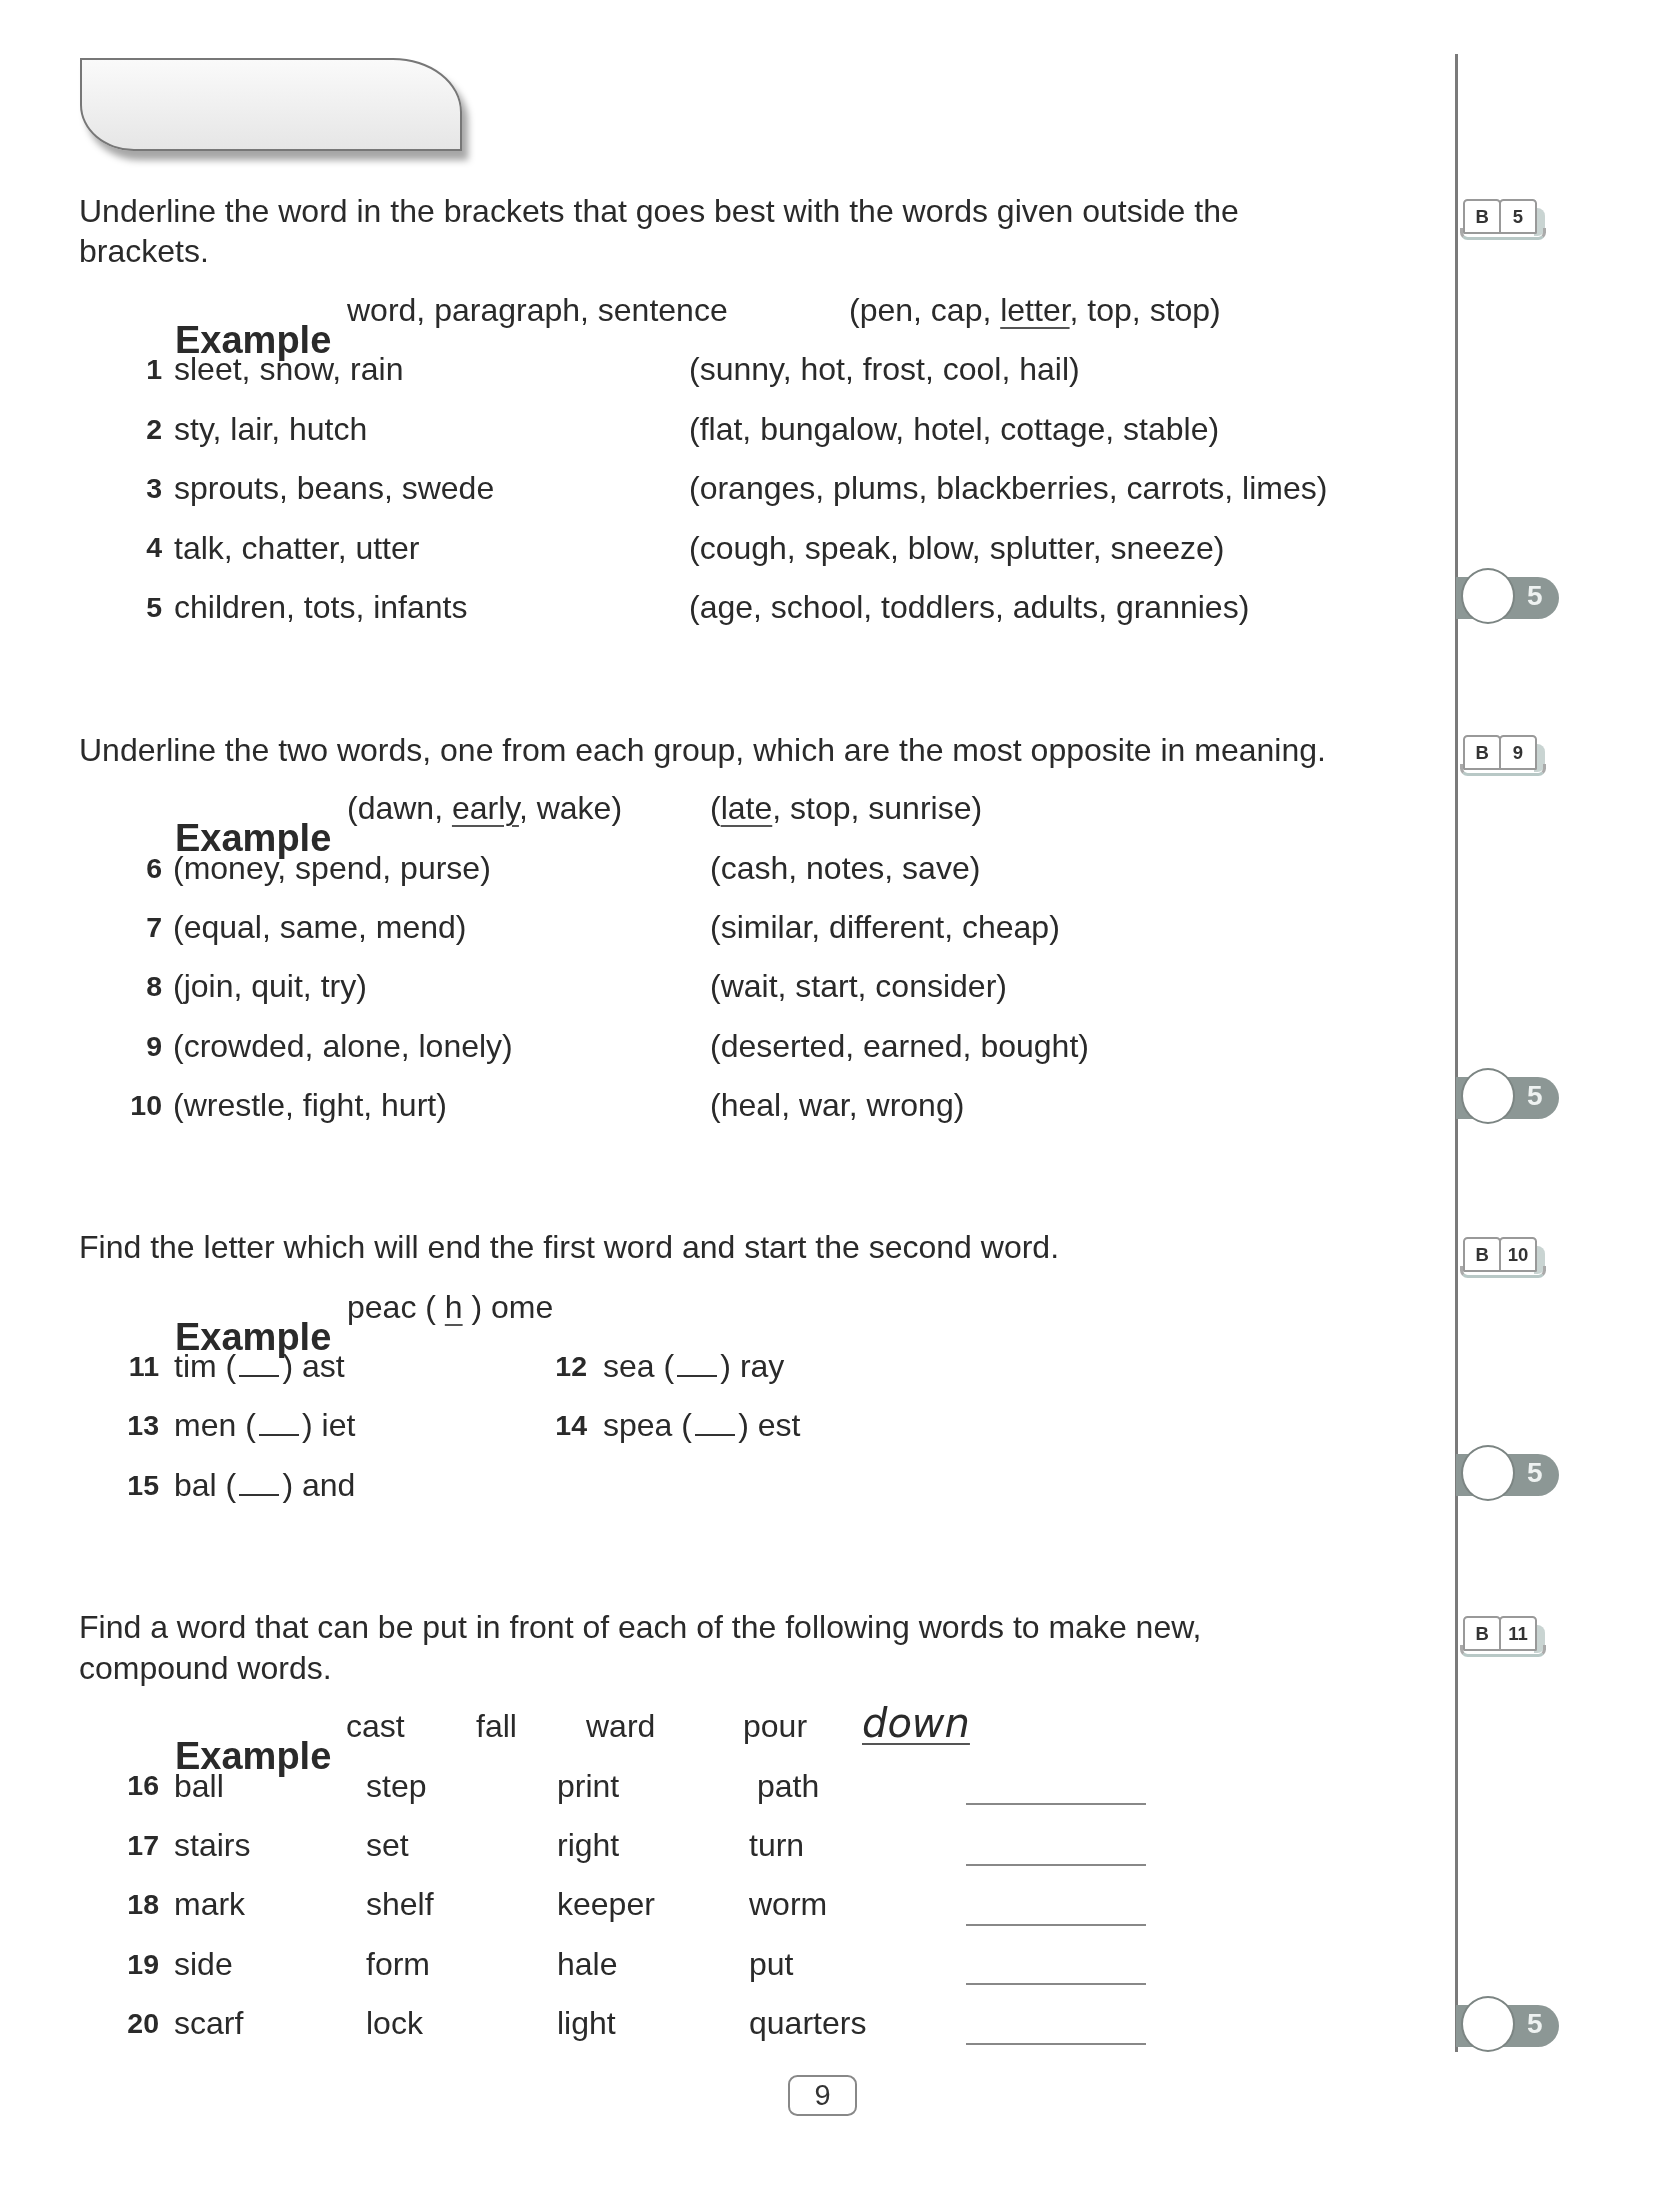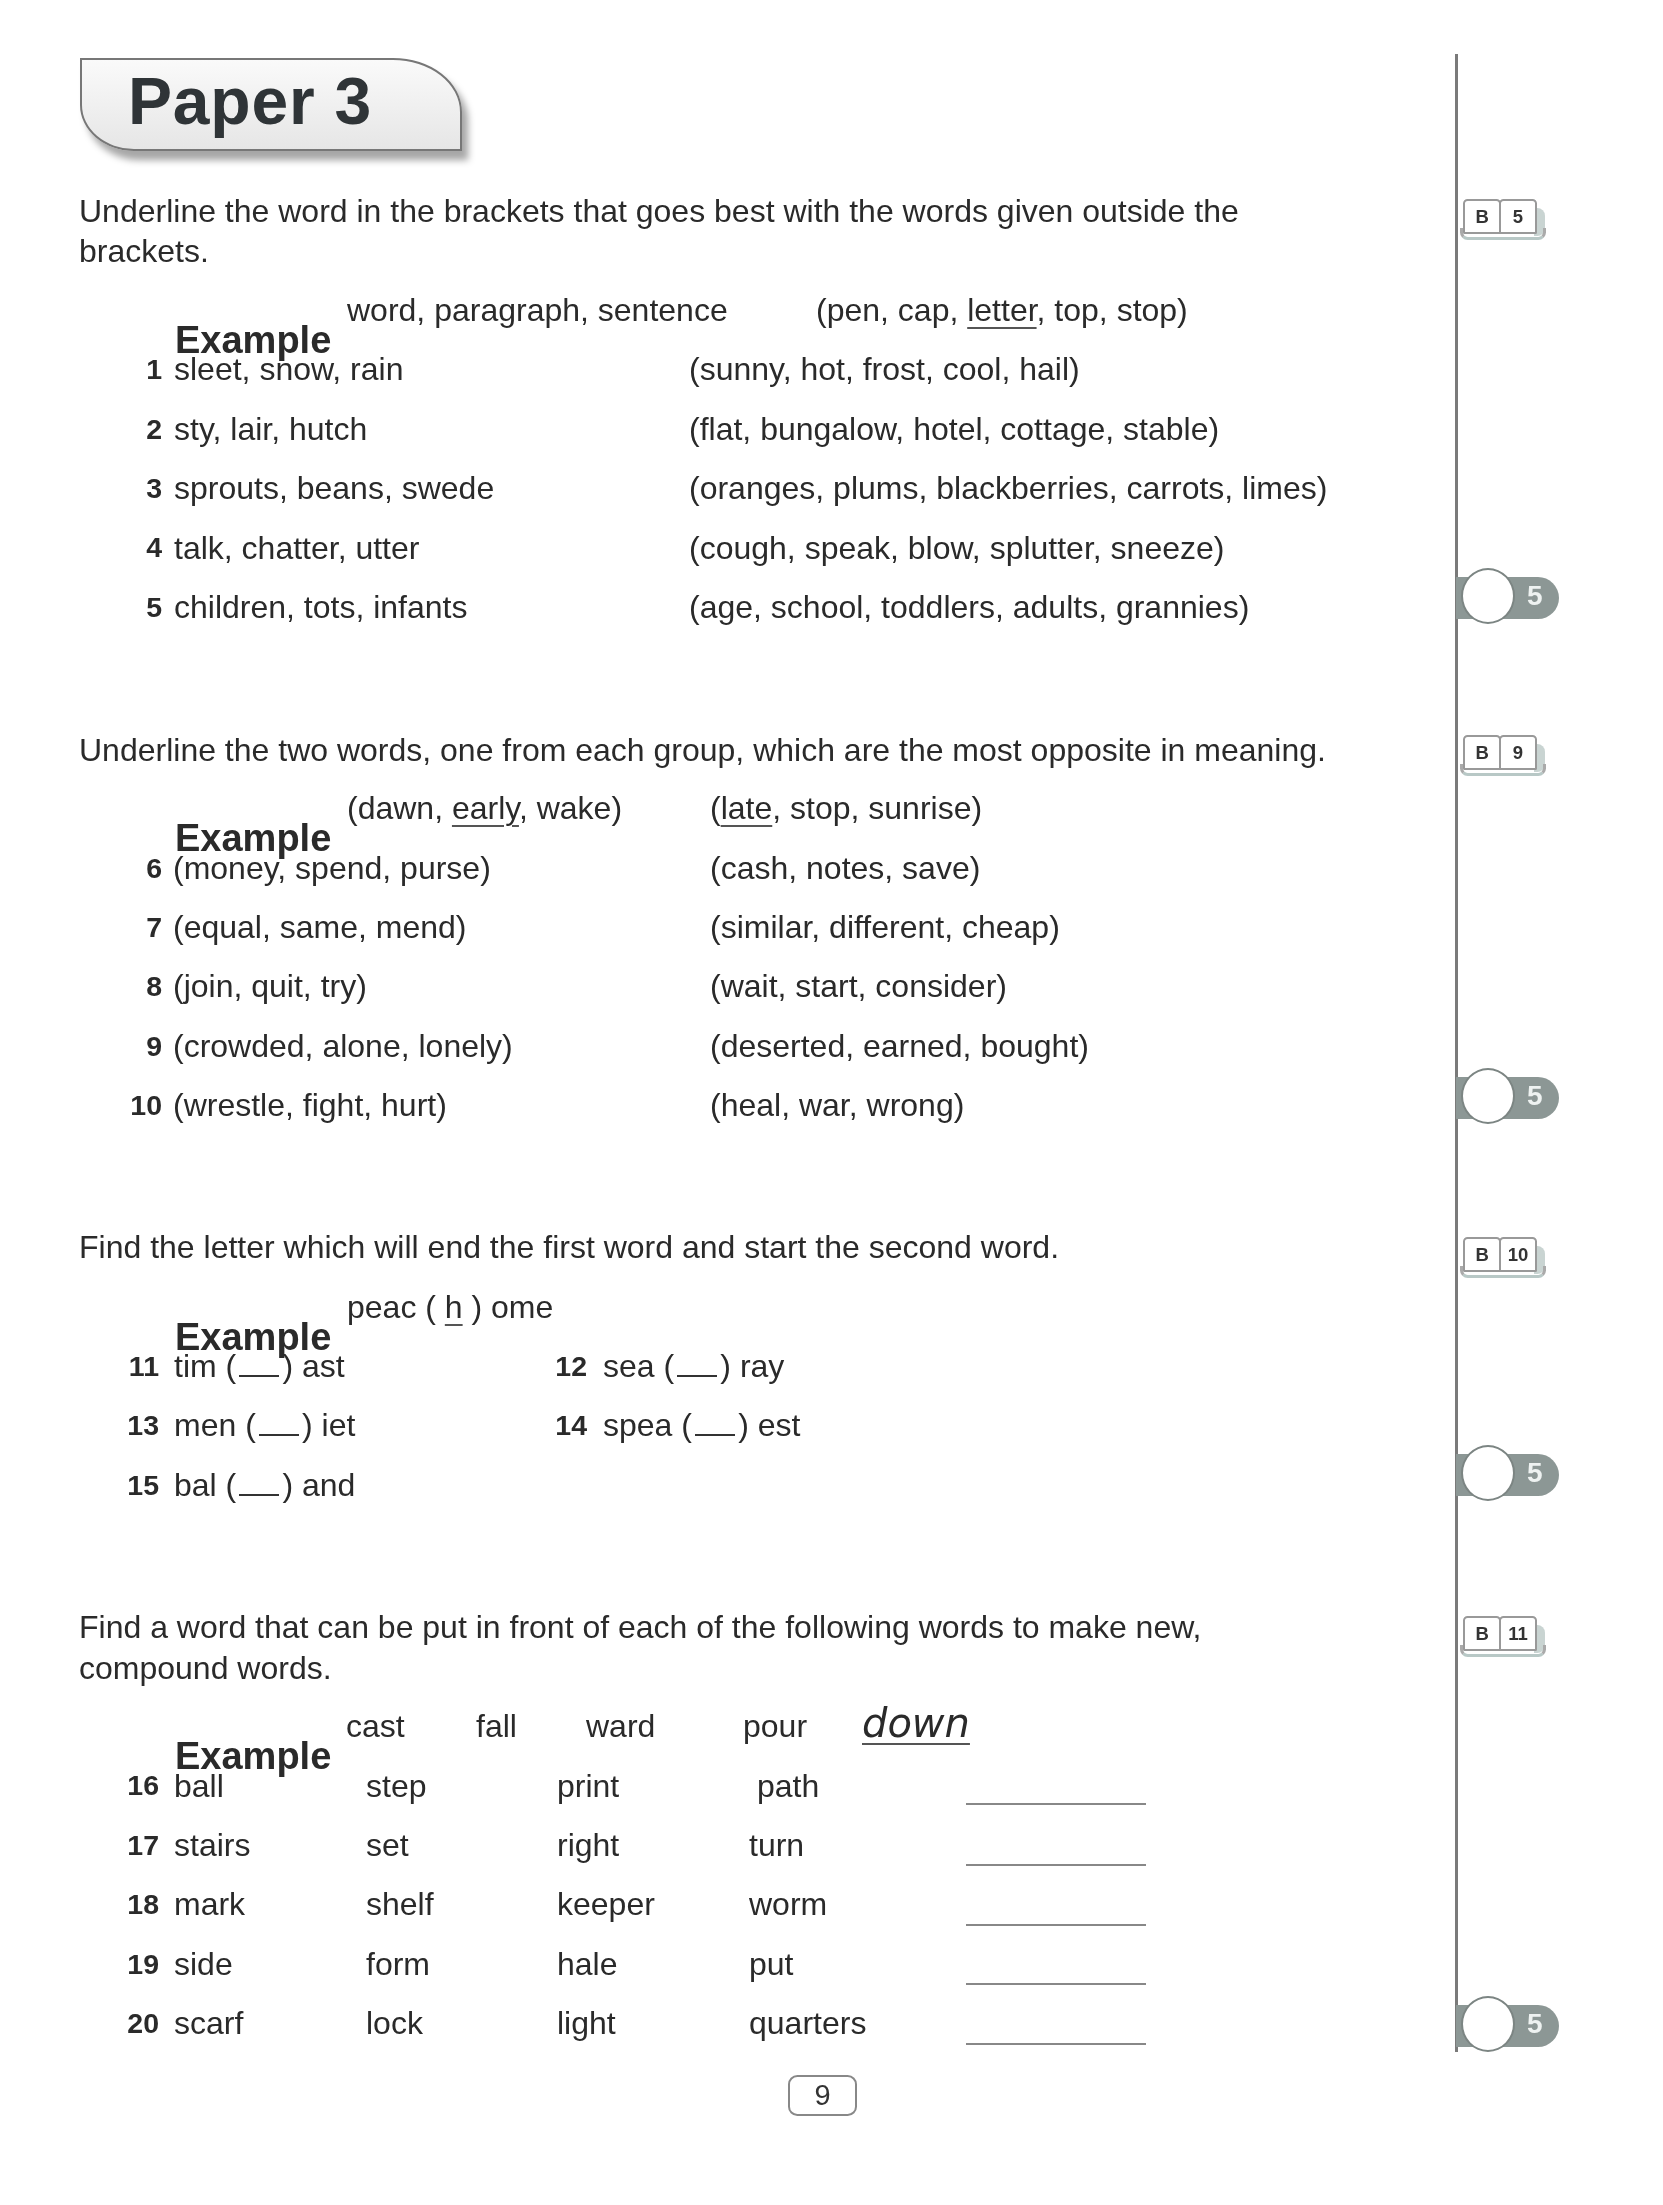--- a/index.html
+++ b/index.html
@@ -41,38 +41,37 @@
   .blank { display: inline-block; width: 40px; border-bottom: 2.3px solid #333; height: 23px; vertical-align: baseline; margin: 0 3.1px; }
 
   .page-num { position: absolute; left: 788px; top: 2075px; width: 65px; height: 37px; border: 2.3px solid #888;
          border-radius: 9.3px; text-align: center; font-size: 29px; line-height: 37px; color: #333; }
 </style>
 </head>
 <body>
 
 <div class="title-tab">
   <div class="shape"></div>
-  <div class="label">Paper 3</div>
 </div>
 
 <div class="margin-line"></div>
 
 <div class="abs txt" style="left:79px; top:191px;">Underline the word in the brackets that goes best with the words given outside the</div>
 <div class="abs txt" style="left:79px; top:231px;">brackets.</div>
 
 <div class="book" style="top:194px;">
   <div class="shadow"></div>
     <div class="base"></div>
   <div class="pg l">B</div>
   <div class="pg r">5</div>
 </div>
 
 <div class="abs ex" style="left:175px; top:290px;">Example</div>
 <div class="abs txt" style="left:347px; top:290px;">word, paragraph, sentence</div>
-<div class="abs txt" style="left:816px; top:290px;"><span>(pen, cap, </span><span class="ul">letter</span><span>, top, stop)</span></div>
+<div class="abs txt" style="left:849px; top:290px;"><span>(pen, cap, </span><span class="ul">letter</span><span>, top, stop)</span></div>
 
 <div class="abs num" style="left:116px; top:353px;">1</div>
 <div class="abs txt" style="left:174px; top:349px;">sleet, snow, rain</div>
 <div class="abs txt" style="left:689px; top:349px;">(sunny, hot, frost, cool, hail)</div>
 
 <div class="abs num" style="left:116px; top:413px;">2</div>
 <div class="abs txt" style="left:174px; top:409px;">sty, lair, hutch</div>
 <div class="abs txt" style="left:689px; top:409px;">(flat, bungalow, hotel, cottage, stable)</div>
 
 <div class="abs num" style="left:116px; top:472px;">3</div>

